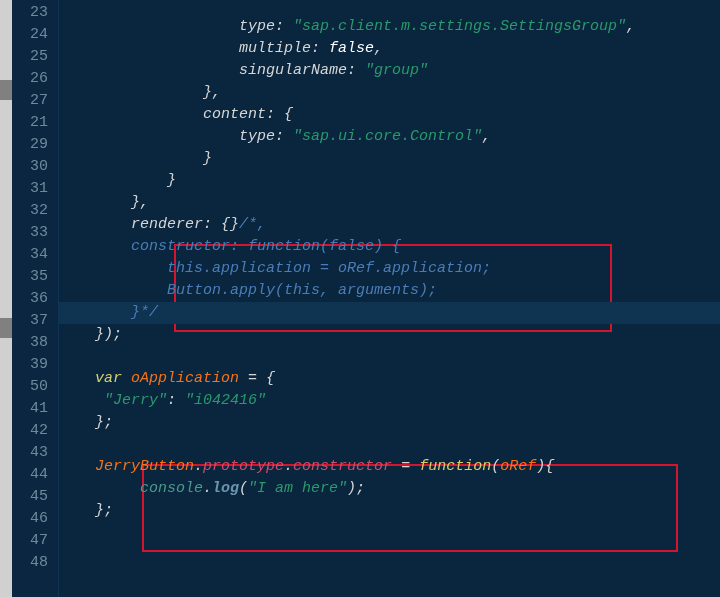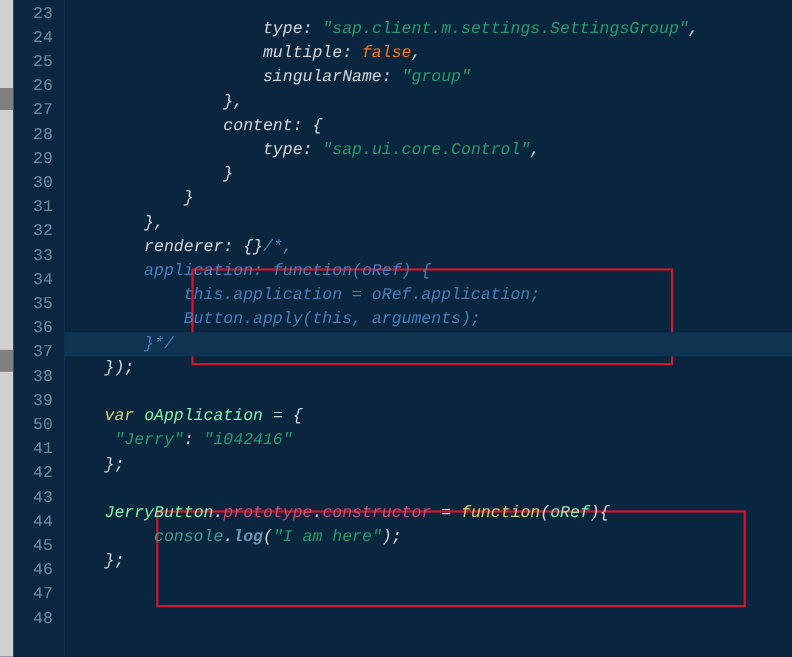--- a/index.html
+++ b/index.html
@@ -64,23 +64,23 @@
     position: relative;
   }
   .line.current {
     background: #0e3452;
   }
   
   .pl  { color: #d6d6d6; } 
   .key { color: #d6d6d6; } 
   .str { color: #299a6b; } 
   .kw  { color: #d6cf6e; } 
-  .bool{ color: #f97316; } 
+  .bool{ color: #ffffff; } 
   .cmt { color: #4a7db8; }
-  .prop{ color: #86efac; } 
+  .prop{ color: #f97316; } 
   .func{ color: #6b94ae; font-weight: bold; }
   .glob{ color: #4a9a8a; } 
   .reddish { color: #c94d6c; }
 
   
   .box {
     position: absolute;
     border: 2px solid #d4152e;
     pointer-events: none;
   }
@@ -91,21 +91,21 @@
 <body>
 
 <div class="editor">
   <div class="gutter">
     <div class="left-edge"></div>
   <div class="ln">23</div>
       <div class="ln">24</div>
       <div class="ln">25</div>
       <div class="ln">26</div>
       <div class="ln">27</div>
-      <div class="ln">28</div>
+      <div class="ln">21</div>
       <div class="ln">29</div>
       <div class="ln">30</div>
       <div class="ln">31</div>
       <div class="ln">32</div>
       <div class="ln">33</div>
       <div class="ln">34</div>
       <div class="ln">35</div>
       <div class="ln">36</div>
       <div class="ln">37</div>
       <div class="ln">38</div>
@@ -126,21 +126,21 @@
   <div class="line"><span class="pl">                    </span><span class="key">type</span><span class="pl">: </span><span class="str">"sap.client.m.settings.SettingsGroup"</span><span class="pl">,</span></div>
       <div class="line"><span class="pl">                    </span><span class="key">multiple</span><span class="pl">: </span><span class="bool">false</span><span class="pl">,</span></div>
       <div class="line"><span class="pl">                    </span><span class="key">singularName</span><span class="pl">: </span><span class="str">"group"</span></div>
       <div class="line"><span class="pl">                },</span></div>
       <div class="line"><span class="pl">                </span><span class="key">content</span><span class="pl">: {</span></div>
       <div class="line"><span class="pl">                    </span><span class="key">type</span><span class="pl">: </span><span class="str">"sap.ui.core.Control"</span><span class="pl">,</span></div>
       <div class="line"><span class="pl">                }</span></div>
       <div class="line"><span class="pl">            }</span></div>
       <div class="line"><span class="pl">        },</span></div>
       <div class="line"><span class="pl">        </span><span class="key">renderer</span><span class="pl">: {}</span><span class="cmt">/*,</span></div>
-      <div class="line"><span class="cmt">        application: function(oRef) {</span></div>
+      <div class="line"><span class="cmt">        constructor: function(false) {</span></div>
       <div class="line"><span class="cmt">            this.application = oRef.application;</span></div>
       <div class="line"><span class="cmt">            Button.apply(this, arguments);</span></div>
       <div class="line current"><span class="cmt">        }*/</span></div>
       <div class="line"><span class="pl">    });</span></div>
       <div class="line"><span class="pl"></span></div>
       <div class="line"><span class="pl">    </span><span class="kw">var</span><span class="pl"> </span><span class="prop">oApplication</span><span class="pl"> = {</span></div>
       <div class="line"><span class="pl">     </span><span class="str">"Jerry"</span><span class="pl">: </span><span class="str">"i042416"</span></div>
       <div class="line"><span class="pl">    };</span></div>
       <div class="line"><span class="pl"></span></div>
       <div class="line"><span class="pl">    </span><span class="prop">JerryButton</span><span class="pl">.</span><span class="reddish">prototype</span><span class="pl">.</span><span class="reddish">constructor</span><span class="pl"> = </span><span class="kw">function</span><span class="pl">(</span><span class="prop">oRef</span><span class="pl">){</span></div>

